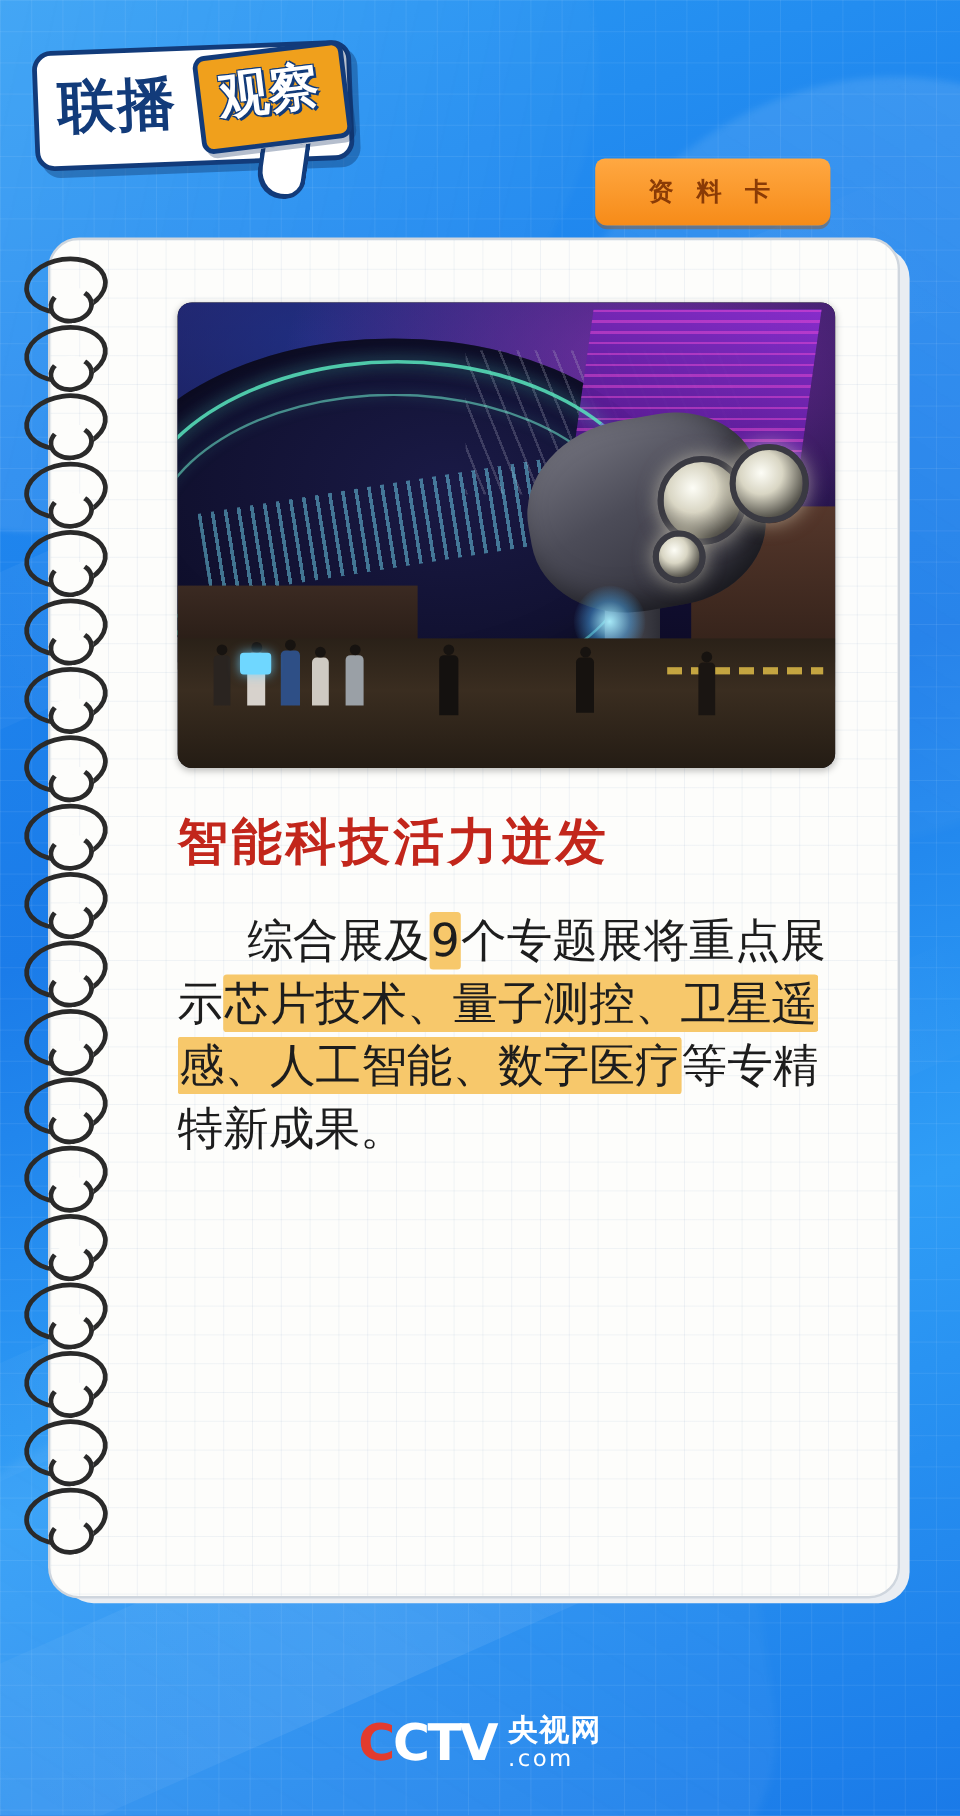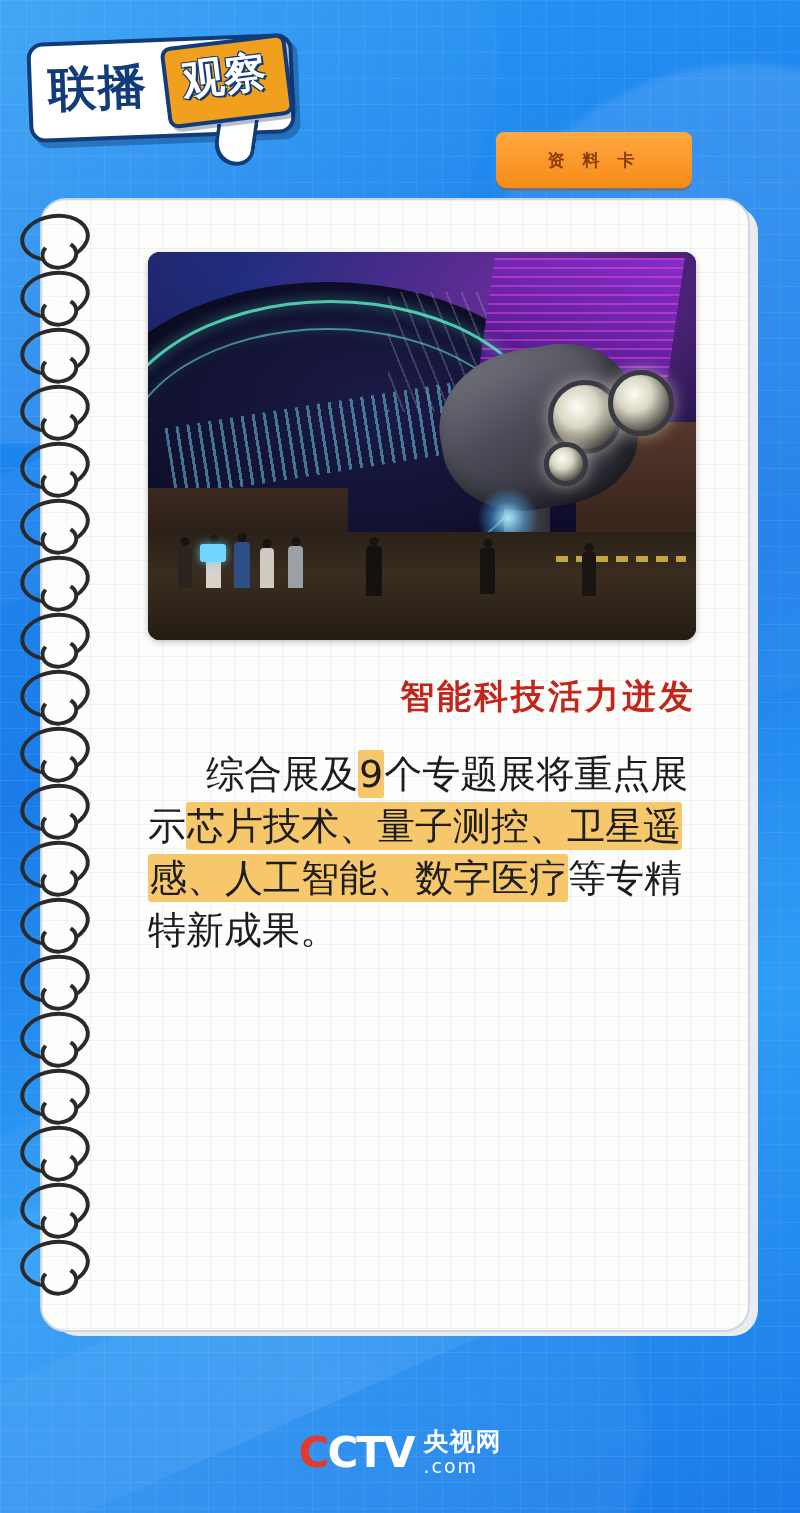--- a/index.html
+++ b/index.html
@@ -165,21 +165,21 @@
     bottom: -14px;
     transform: translateX(-50%);
     width: 0;
     height: 0;
     border-left: 16px solid transparent;
     border-right: 16px solid transparent;
     border-top: 14px solid #ef8410;
     display: none;
   }
   .ribbon span {
-    font-size: 17px;
+    font-size: 21px;
     font-weight: bold;
     color: #8a3b06;
     letter-spacing: 6px;
     font-family: "DejaVu Sans", "Liberation Sans", sans-serif;
   }
 
   
   .note-shadow {
     position: absolute;
     left: 52px;
@@ -416,22 +416,22 @@
     width: 26px;
     height: 18px;
     background: #6fd7ff;
     border-radius: 3px;
     box-shadow: 0 0 10px rgba(110,210,255,0.8);
   }
 
   
   .headline {
     margin: 34px 0 0 0;
-    text-align: right;
-    font-size: 34px;
+    text-align: left;
+    font-size: 42px;
     font-weight: bold;
     color: #c2261b;
     letter-spacing: 3px;
     font-family: "DejaVu Sans", "Liberation Sans", sans-serif;
     width: 548px;
   }
 
   
   .body-text {
     width: 554px;

